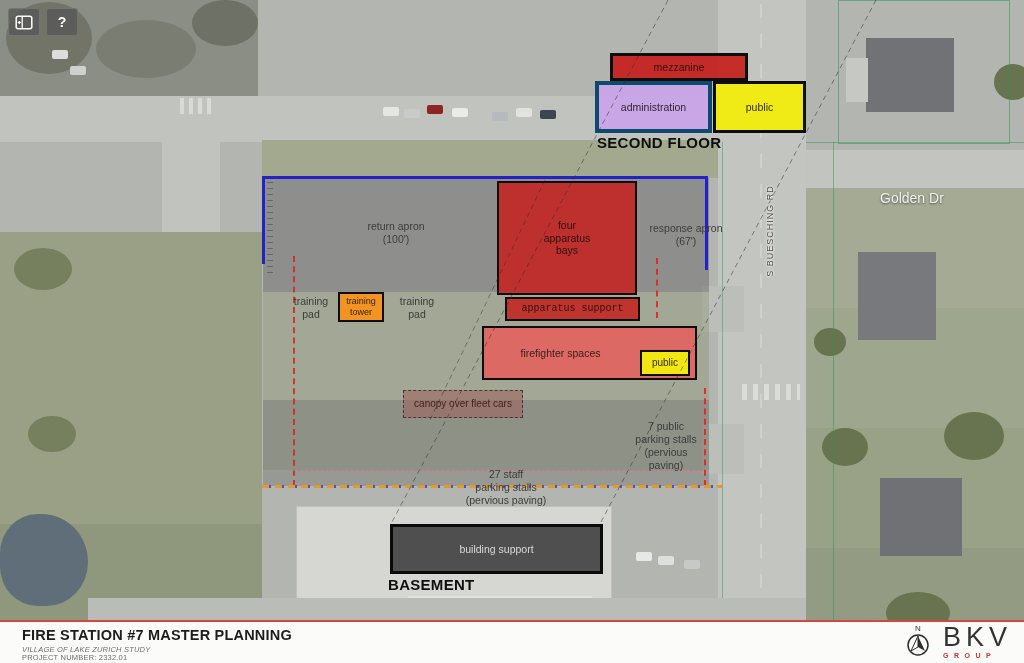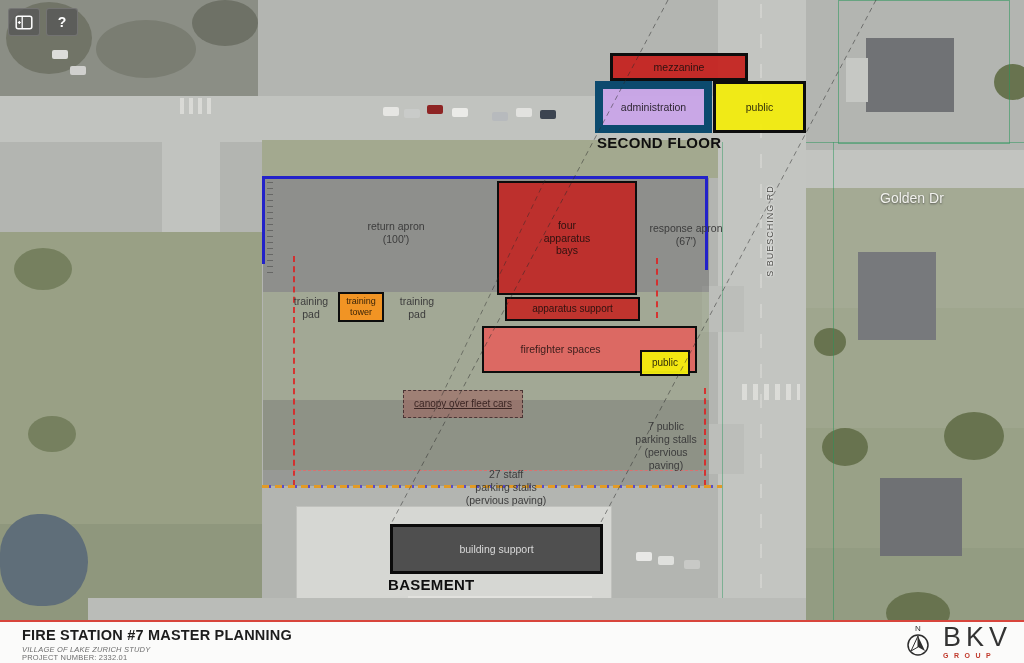--- a/index.html
+++ b/index.html
@@ -16,28 +16,28 @@
   .hatch{position:absolute;left:267px;top:182px;width:6px;height:92px;z-index:3;
     background:repeating-linear-gradient(180deg,rgba(70,70,70,.55) 0 1px,transparent 1px 6px);}
   .rdash-v{position:absolute;width:0;border-left:2px dashed #e02020;z-index:3;opacity:.85;}
   .rdash-h{position:absolute;height:0;border-top:1px dashed #e66; z-index:3;opacity:.8;}
   .survey{position:absolute;left:262px;top:485px;width:460px;height:3px;z-index:3;
     background:repeating-linear-gradient(90deg,#e29b26 0 7px,#5b4bc8 7px 9px,rgba(0,0,0,0) 9px 13px);}
   
   .blk{position:absolute;box-sizing:border-box;display:flex;align-items:center;justify-content:center;
     text-align:center;white-space:pre-line;line-height:1.2;font-size:10.5px;color:#33201c;z-index:4;}
   .b-mezz{left:610px;top:53px;width:138px;height:28px;background:rgba(198,32,28,.92);border:3px solid #0d0d0d;color:#2e1210;}
-  .b-admin{left:595px;top:81px;width:117px;height:52px;background:rgba(201,165,232,.95);border:8px solid #0c4a6e;color:#2e2633;}
+  .b-admin{left:595px;top:81px;width:117px;height:52px;background:rgba(201,165,232,.95);border:4px solid #0c4a6e;color:#2e2633;}
   .b-pub2{left:713px;top:81px;width:93px;height:52px;background:rgba(242,236,14,.95);border:3px solid #0d0d0d;color:#33300a;}
   .b-bays{left:497px;top:181px;width:140px;height:114px;background:rgba(198,32,28,.85);border:2.5px solid #0d0d0d;color:#2e1210;}
-  .b-supp{left:505px;top:297px;width:135px;height:24px;background:rgba(198,32,28,.85);border:2.5px solid #0d0d0d;font-size:10px;color:#2e1210;}
-  .b-ff{left:482px;top:326px;width:215px;height:47px;background:rgba(228,96,92,.88);border:2.5px solid #0d0d0d;color:#3a1c1a;padding-right:58px;}
+  .b-supp{left:505px;top:297px;width:135px;height:24px;background:rgba(198,32,28,.85);border:2.5px solid #0d0d0d;font-size:10px;color:#2e1210;font-family:Liberation Mono, monospace;}
+  .b-ff{left:482px;top:326px;width:215px;height:54px;background:rgba(228,96,92,.88);border:2.5px solid #0d0d0d;color:#3a1c1a;padding-right:58px;}
   .b-pub1{left:640px;top:350px;width:50px;height:26px;background:rgba(242,236,14,.96);border:2.5px solid #0d0d0d;font-size:10px;color:#33300a;z-index:5;}
   .b-tower{left:338px;top:292px;width:46px;height:30px;background:rgba(246,146,30,.95);border:2.5px solid #0d0d0d;font-size:9px;color:#3a2408;}
-  .b-canopy{left:403px;top:390px;width:120px;height:28px;background:rgba(158,92,88,.52);border:1.5px dashed #4a3434;font-size:10px;color:#3b2523;text-decoration:underline;}
+  .b-canopy{left:403px;top:390px;width:120px;height:28px;background:rgba(158,92,88,.52);border:1.5px dashed #4a3434;font-size:10px;color:#3b2523;}
   .b-storm{left:272px;top:333px;width:133px;height:80px;background:rgba(158,188,220,.75);
     border-radius:16px 22px 26px 12px;color:#2e3a46;z-index:3;}
   .b-base{left:390px;top:524px;width:213px;height:50px;background:rgba(52,52,52,.83);border:3px solid #0b0b0b;color:#d9d9d9;}
   
   .lbl{position:absolute;font-size:10.5px;color:#3c3c3c;text-align:center;white-space:pre-line;line-height:1.25;z-index:6;}
   .plan-title{position:absolute;font-weight:bold;font-size:15px;color:#0f0f0f;letter-spacing:.3px;z-index:6;}
   .street-v{position:absolute;left:706px;top:224px;width:132px;height:14px;transform:rotate(-90deg);
     font-size:9px;letter-spacing:1px;color:#4a4a46;text-align:center;z-index:6;
     text-shadow:0 0 2px #fff,0 0 3px #fff;}
   .street-h{position:absolute;left:880px;top:190px;font-size:14px;color:#f2f2ee;z-index:6;

